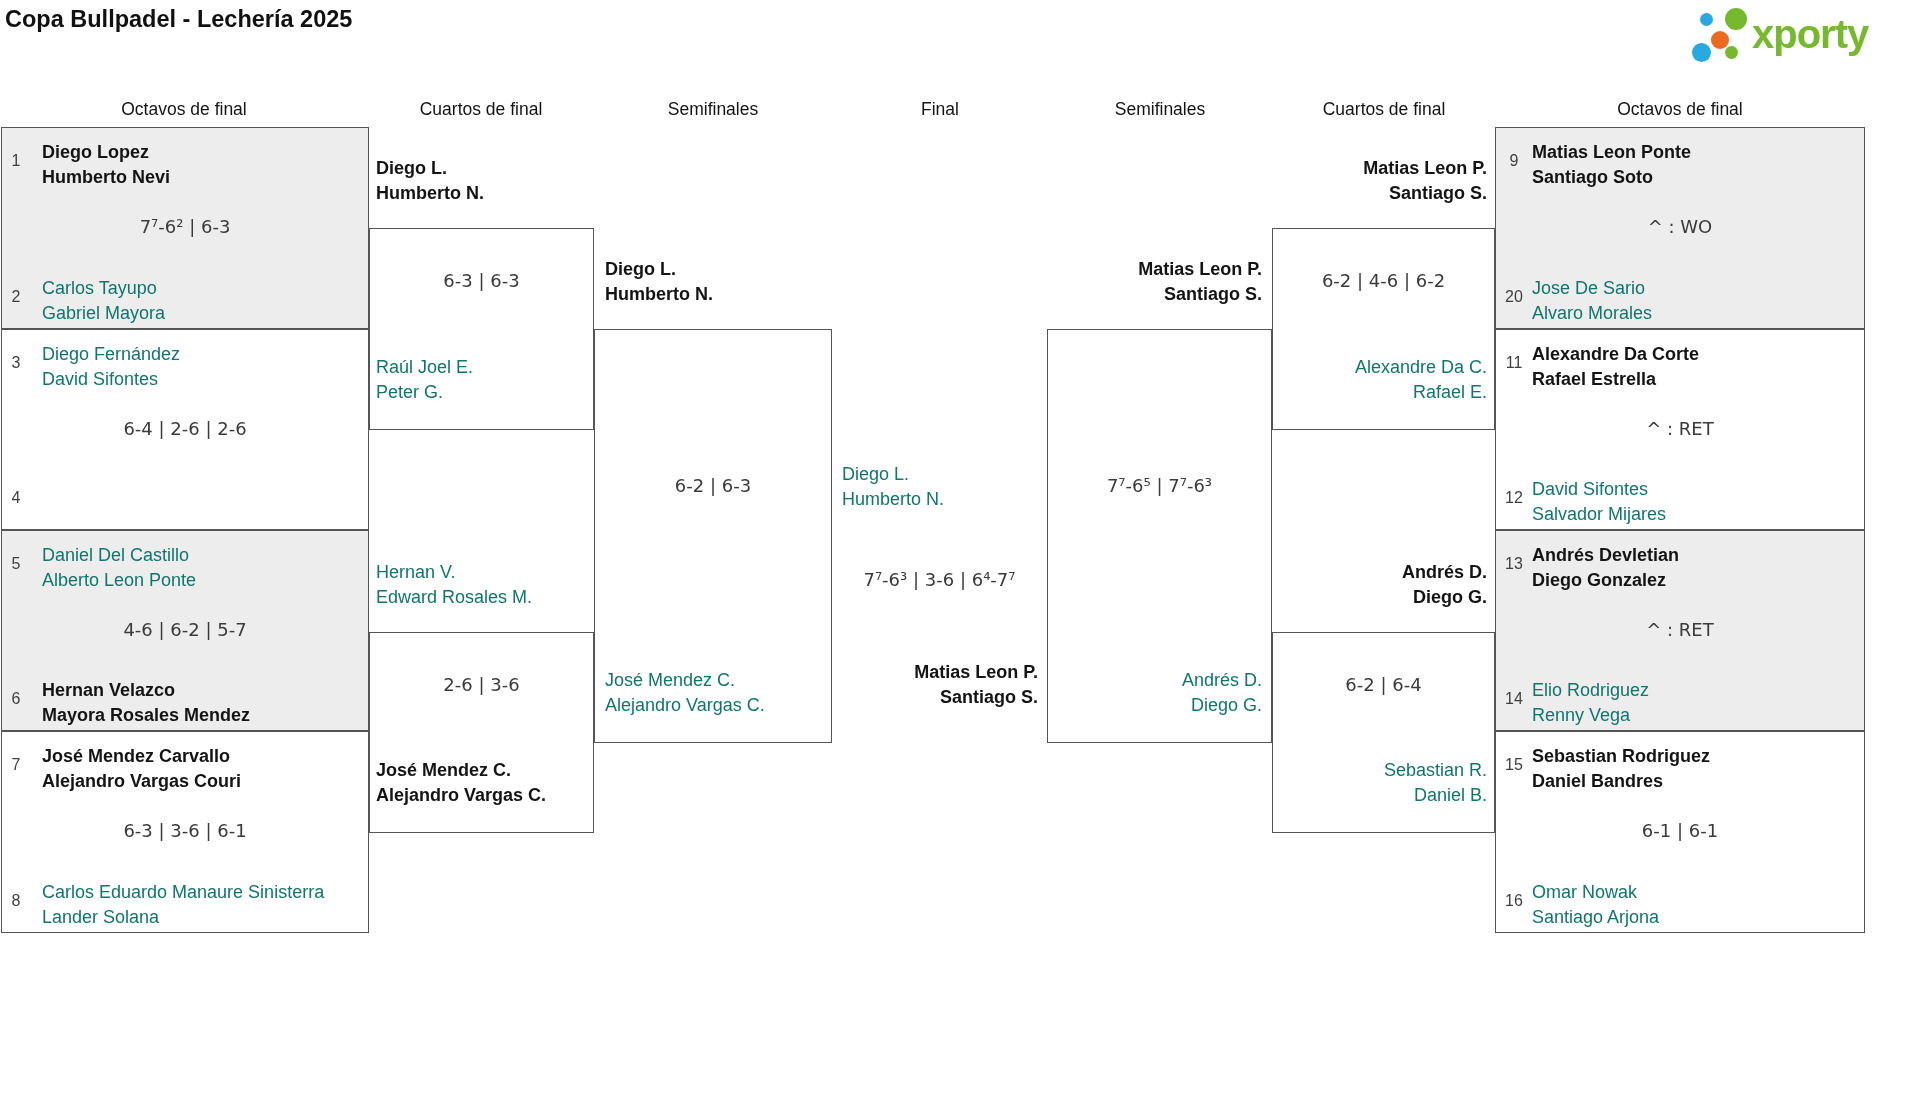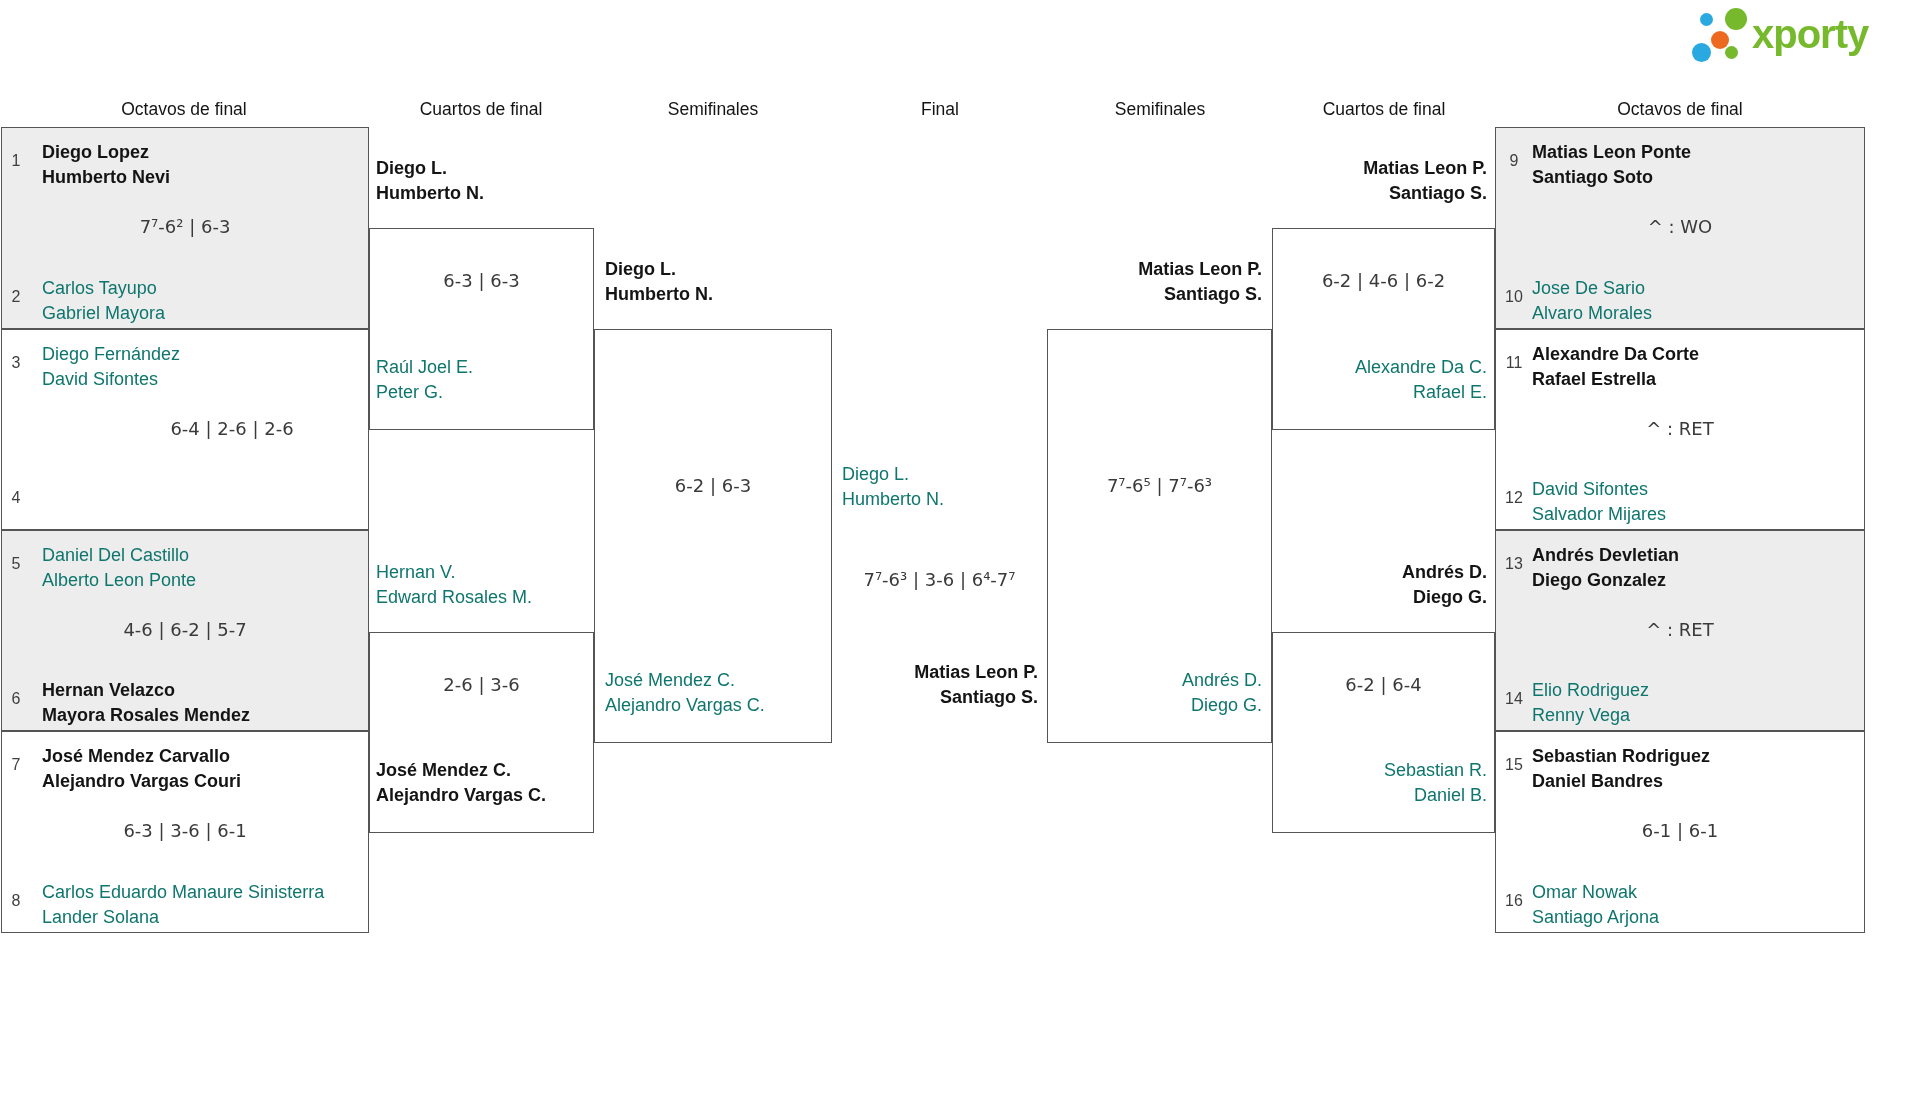--- a/index.html
+++ b/index.html
@@ -22,20 +22,21 @@
   .logo{position:absolute;left:1688px;top:2px;width:230px;height:78px;}
   .dot{position:absolute;border-radius:50%;}
   .wordmark{position:absolute;left:64px;top:10px;font-size:40px;font-weight:800;
             letter-spacing:-1px;color:#76b92c;font-family:"Liberation Sans",sans-serif;}
 </style>
 </head>
 <body>
 
 <div class="canvas">
 
+  <div class="title" style="top:4px;">Copa Bullpadel - Lechería 2025</div>
 
   <div class="logo">
     <span class="dot" style="left:12px;top:11px;width:13px;height:13px;background:#2aa9e0;"></span>
     <span class="dot" style="left:37px;top:6px;width:22px;height:22px;background:#76b92c;"></span>
     <span class="dot" style="left:23px;top:29px;width:18px;height:18px;background:#ec691f;"></span>
     <span class="dot" style="left:4px;top:41px;width:19px;height:19px;background:#2aa9e0;"></span>
     <span class="dot" style="left:37px;top:44px;width:13px;height:13px;background:#76b92c;"></span>
     <span class="wordmark">xporty</span>
   </div>
 
@@ -62,21 +63,21 @@
   <div class="team" style="left:42px;top:276px;">
     <span>Carlos Tayupo</span>
       <span>Gabriel Mayora</span>
   </div>
 
   <div class="seed" style="left:2px;top:354px;">3</div>
   <div class="team" style="left:42px;top:342px;">
     <span>Diego Fernández</span>
       <span>David Sifontes</span>
   </div>
-  <div class="score" style="left:1px;top:418px;width:368px;margin-left:47px;">6-4 | 2-6 | 2-6</div>
+  <div class="score" style="left:1px;top:418px;width:368px;">6-4 | 2-6 | 2-6</div>
   <div class="seed" style="left:2px;top:489px;">4</div>
 
   <div class="seed" style="left:2px;top:555px;">5</div>
   <div class="team" style="left:42px;top:543px;">
     <span>Daniel Del Castillo</span>
       <span>Alberto Leon Ponte</span>
   </div>
   <div class="score" style="left:1px;top:619px;width:368px;">4-6 | 6-2 | 5-7</div>
   <div class="seed" style="left:2px;top:690px;">6</div>
   <div class="team b" style="left:42px;top:678px;">
@@ -178,21 +179,21 @@
   <div class="mbox" style="left:1495px;top:329px;width:370px;height:201px;"></div>
   <div class="mbox shade" style="left:1495px;top:530px;width:370px;height:201px;"></div>
   <div class="mbox" style="left:1495px;top:731px;width:370px;height:202px;"></div>
 
   <div class="seed" style="left:1500px;top:152px;">9</div>
   <div class="team b" style="left:1532px;top:140px;">
     <span>Matias Leon Ponte</span>
       <span>Santiago Soto</span>
   </div>
   <div class="score" style="left:1495px;top:216px;width:370px;">^ : WO</div>
-  <div class="seed" style="left:1500px;top:288px;">10</div>
+  <div class="seed" style="left:1500px;top:288px;">20</div>
   <div class="team" style="left:1532px;top:276px;">
     <span>Jose De Sario</span>
       <span>Alvaro Morales</span>
   </div>
 
   <div class="seed" style="left:1500px;top:354px;">11</div>
   <div class="team b" style="left:1532px;top:342px;">
     <span>Alexandre Da Corte</span>
       <span>Rafael Estrella</span>
   </div>

